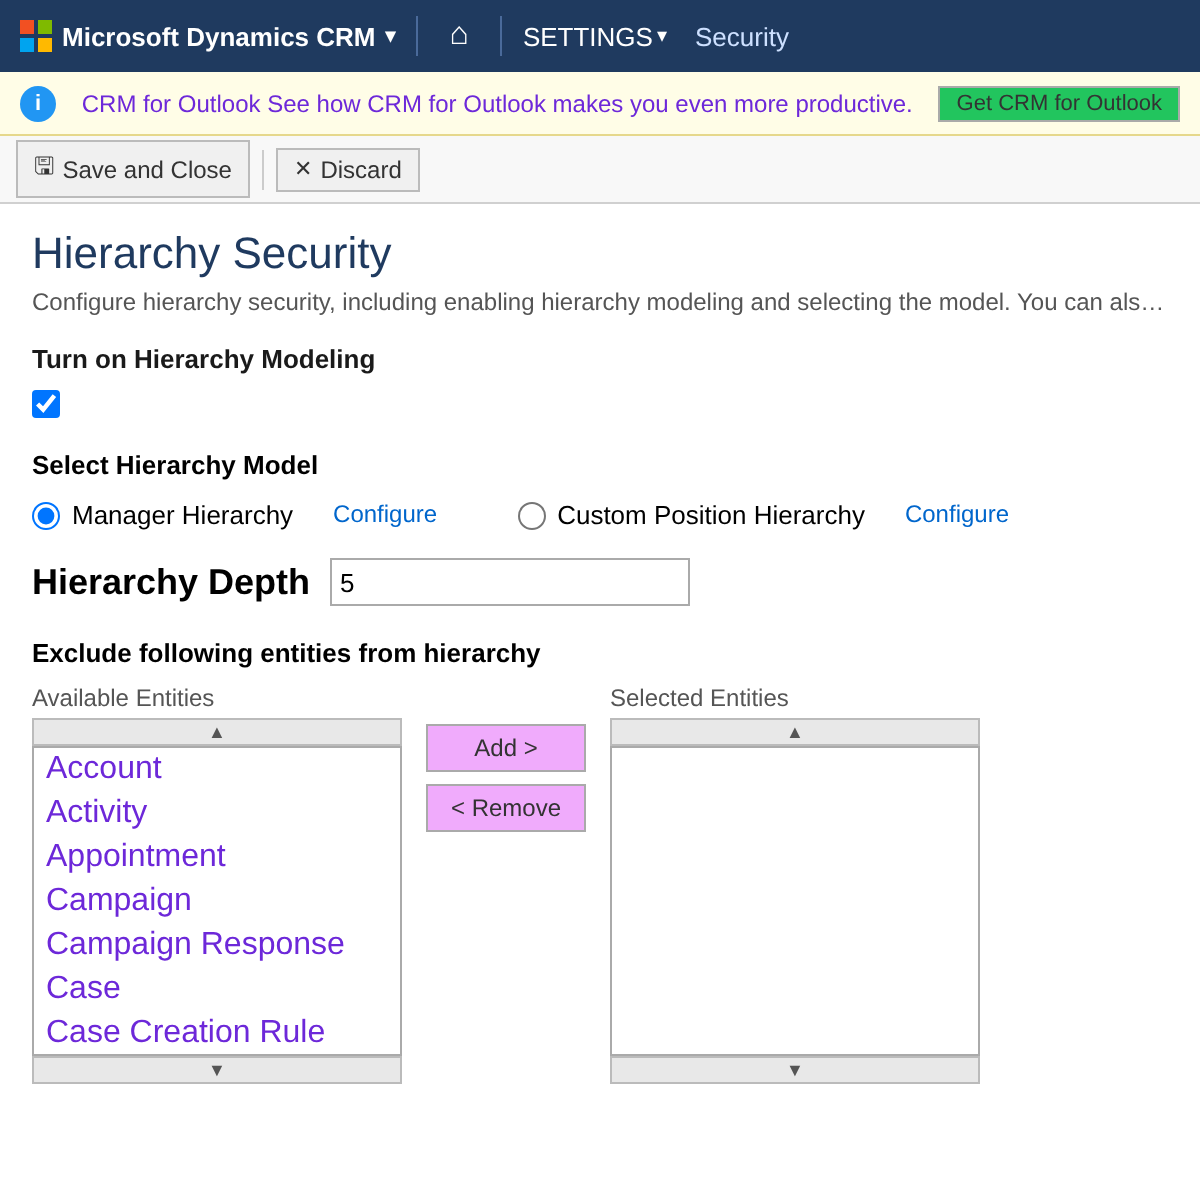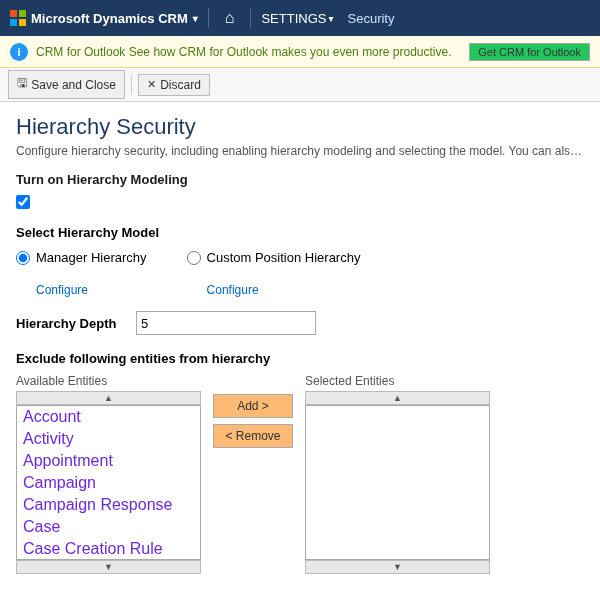--- a/index.html
+++ b/index.html
@@ -67,21 +67,22 @@
       color: #fff;
       display: flex;
       align-items: center;
       justify-content: center;
       font-size: 11px;
       font-weight: bold;
       flex-shrink: 0;
     }
     .infobar-text {
       flex: 1;
-      color: #4d7c0f;
+      color: #6d28d9;
+      text-align: center;
     }
     .infobar-btn {
       background: #22c55e;
       border: 1px solid #aaa;
       padding: 2px 8px;
       font-size: 11px;
       cursor: pointer;
       color: #333;
     }
 
@@ -161,22 +162,22 @@
       margin-bottom: 10px;
     }
 
     .radio-group {
       display: flex;
       gap: 40px;
       margin-bottom: 14px;
     }
     .radio-option {
       display: flex;
-      flex-direction: column;
-      gap: 18px;
+      flex-direction: row;
+      gap: 0;
     }
     .radio-row {
       display: flex;
       align-items: center;
       gap: 6px;
     }
     .radio-row input[type="radio"] {
       width: 14px;
       height: 14px;
     }
@@ -192,21 +193,21 @@
     }
 
     .depth-row {
       display: flex;
       align-items: center;
       gap: 10px;
       margin-bottom: 16px;
     }
     .depth-label {
       font-weight: bold;
-      font-size: 13px;
+      font-size: 18px;
       min-width: 110px;
     }
     .depth-input {
       width: 180px;
       height: 24px;
       border: 1px solid #aaa;
       padding: 2px 4px;
       font-size: 13px;
     }
 
@@ -253,21 +254,21 @@
       display: flex;
       flex-direction: column;
       justify-content: center;
       gap: 6px;
       padding: 0 4px;
       margin-top: 20px;
     }
     .entity-btn {
       padding: 4px 10px;
       border: 1px solid #aaa;
-      background: #fdba74;
+      background: #f0abfc;
       cursor: pointer;
       font-size: 12px;
       color: #333;
       min-width: 80px;
       text-align: center;
     }
     .scroll-arrow {
       width: 185px;
       height: 14px;
       background: #e8e8e8;

